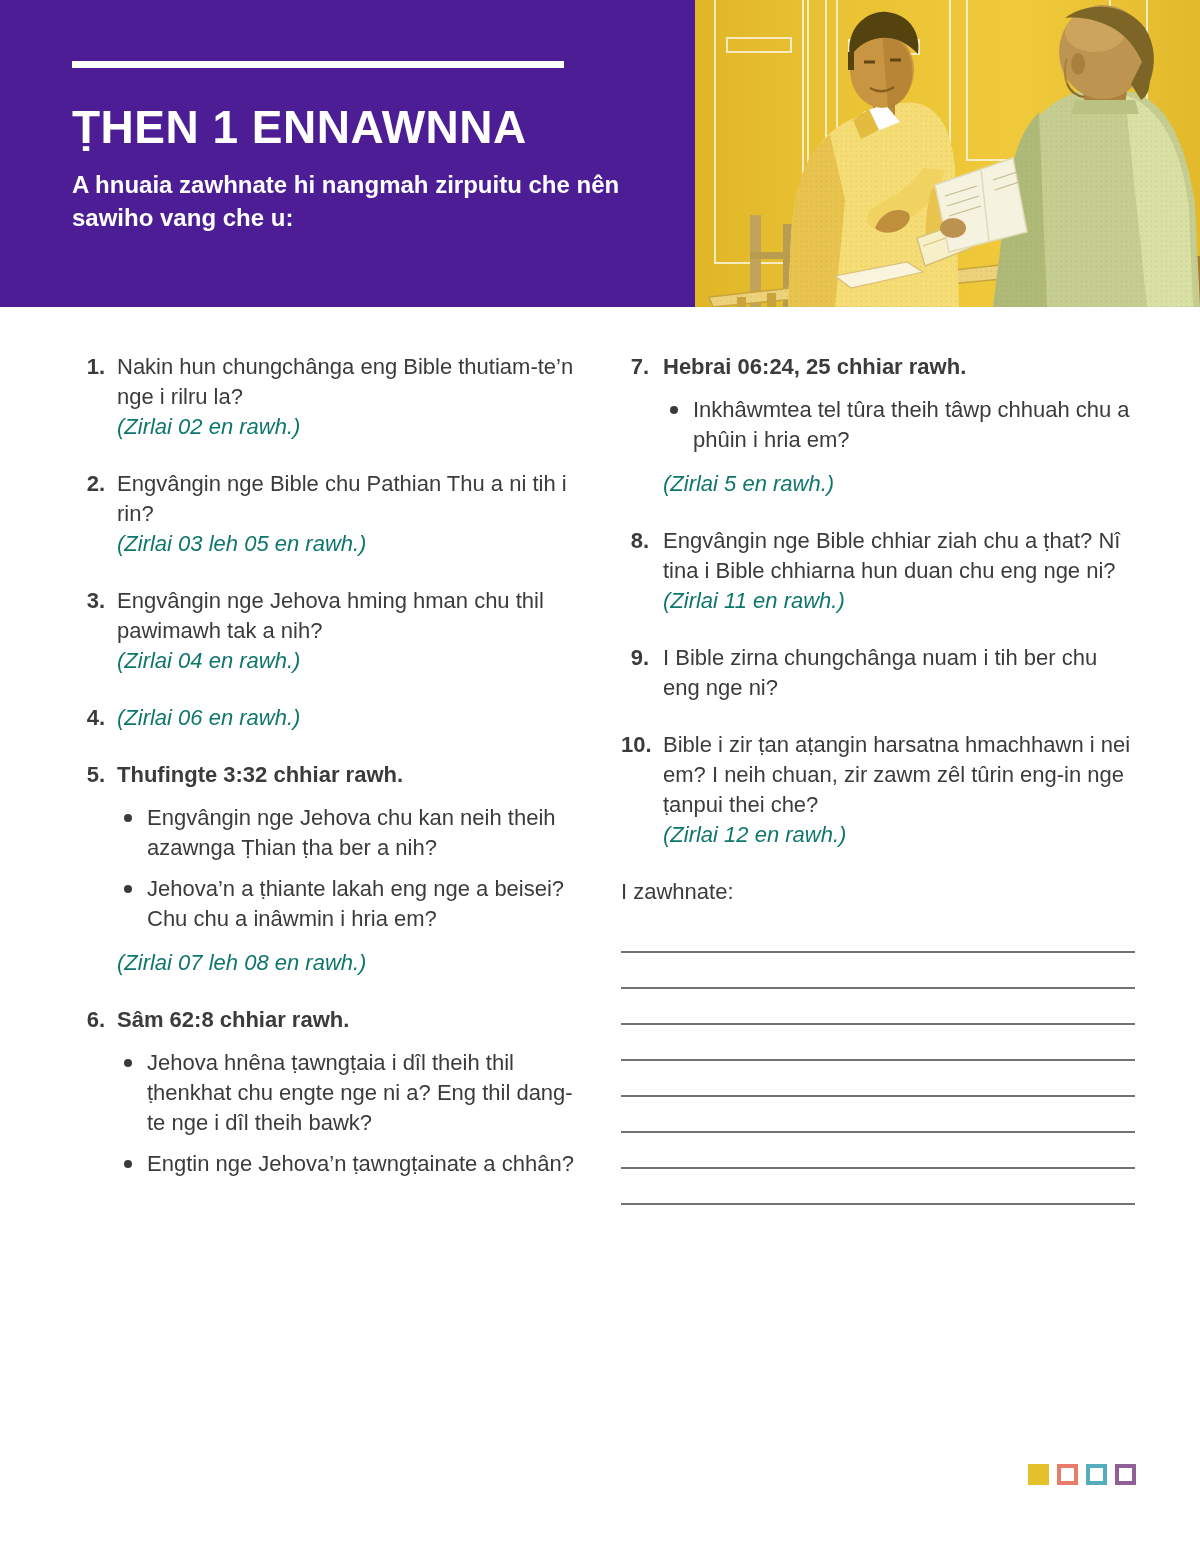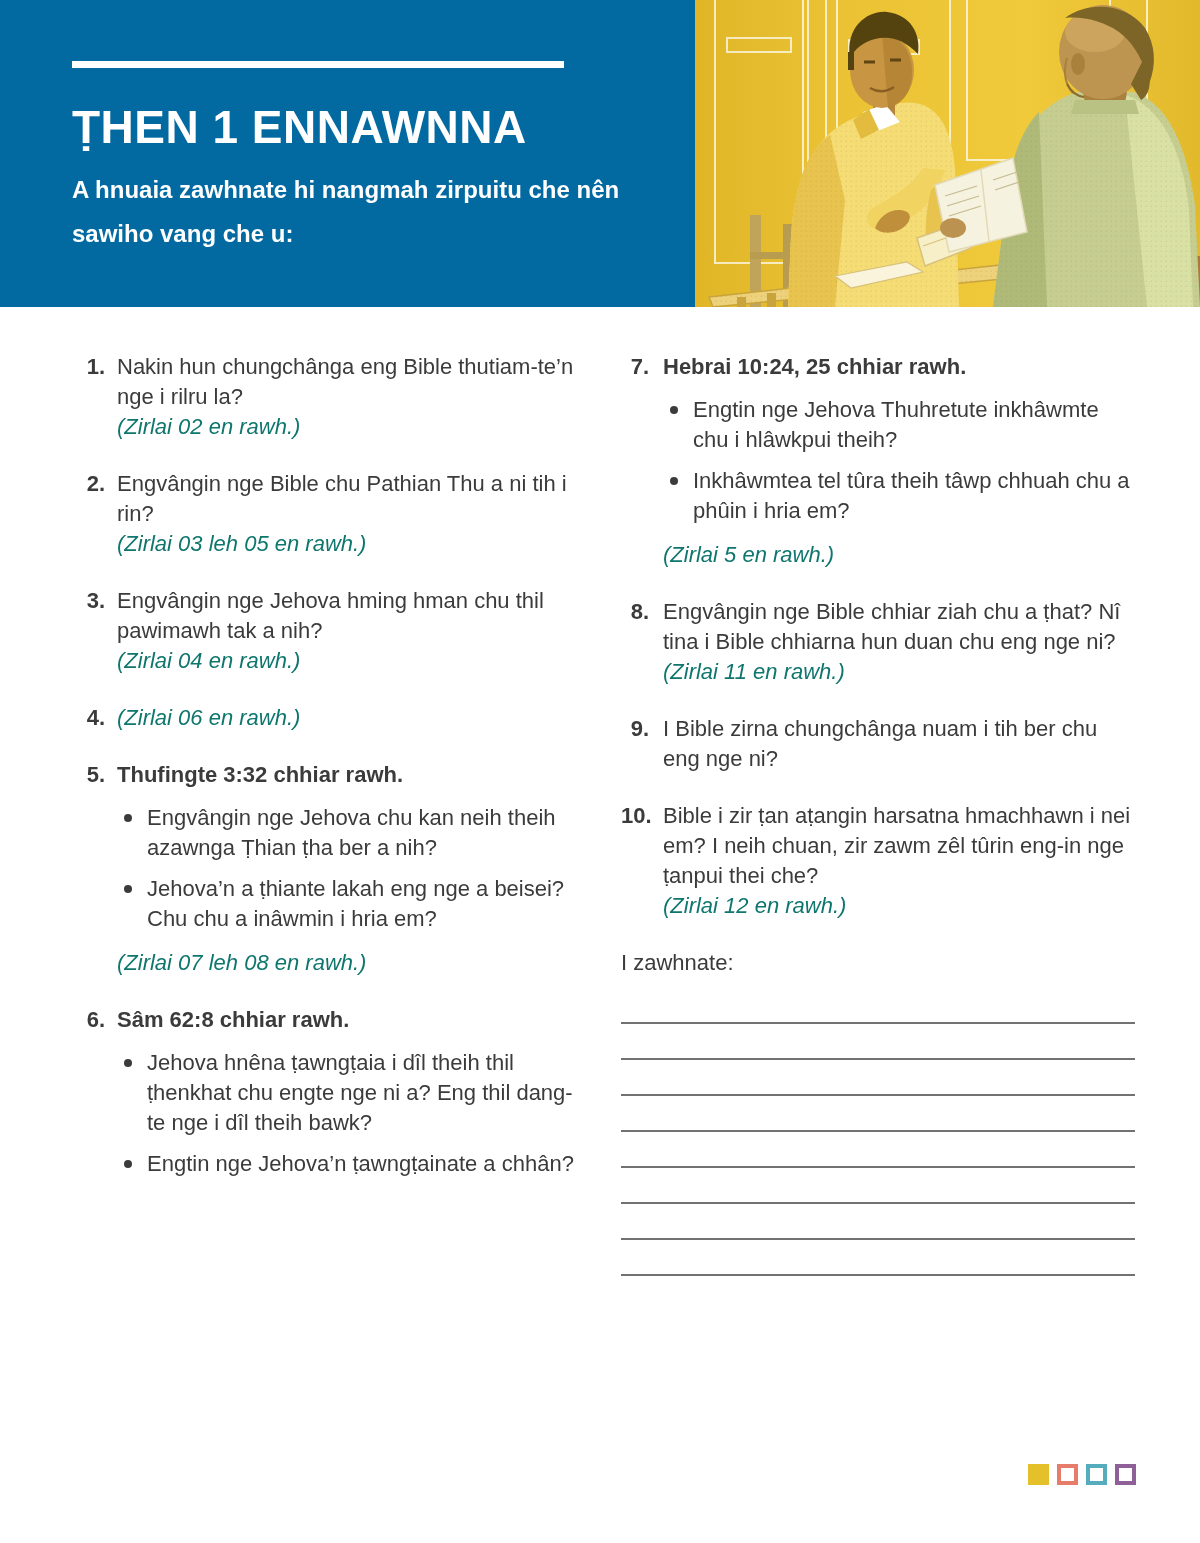--- a/index.html
+++ b/index.html
@@ -10,21 +10,21 @@
     background:#ffffff;
     font-family:"Liberation Sans", sans-serif;
     color:#3B3B3B;
     overflow:hidden;
   }
   
   .hero{
     position:relative;
     width:1200px;
     height:307px;
-    background:#0369a1;
+    background:#4c1d95;
   }
   .hero-art{
     position:absolute;
     top:0; right:0;
     width:505px; height:307px;
     display:block;
   }
   .hero-text{
     position:absolute;
     top:0; left:72px;
@@ -41,21 +41,21 @@
     margin:34px 0 0 0;
     font-size:46px;
     line-height:50px;
     font-weight:700;
     letter-spacing:0.5px;
     color:#ffffff;
   }
   .hero-subtitle{
     margin:16px 0 0 0;
     font-size:24px;
-    line-height:44px;
+    line-height:33px;
     font-weight:700;
     color:#ffffff;
     white-space:pre-line;
   }
   
   .content{
     display:flex;
     padding:45px 0 0 83px;
     font-size:22px;
     line-height:30px;
@@ -249,23 +249,22 @@
               <li>Engtin nge Jehova’n ṭawngṭainate a chhân?</li>
             </ul>
           </div>
         </div>
       </section>
     <section class="col-right">
       <div id="right-questions">
           <div class="question">
             <div class="q-num">7.</div>
             <div class="q-body">
-              <div class="q-text bold">Hebrai 10:24, 25 chhiar rawh.</div>
+              <div class="q-text bold">Hebrai 06:24, 25 chhiar rawh.</div>
               <ul class="q-bullets">
-                <li>Engtin nge Jehova Thuhretute inkhâwmte chu i hlâwkpui theih?</li>
                 <li>Inkhâwmtea tel tûra theih tâwp chhuah chu a phûin i hria em?</li>
               </ul>
               <div class="q-ref after-bullets">(Zirlai 5 en rawh.)</div>
             </div>
           </div>
           <div class="question">
             <div class="q-num">8.</div>
             <div class="q-body">
               <div class="q-text">Engvângin nge Bible chhiar ziah chu a ṭhat? Nî tina i Bible chhiarna hun duan chu eng nge ni?</div>
               <div class="q-ref">(Zirlai 11 en rawh.)</div>

